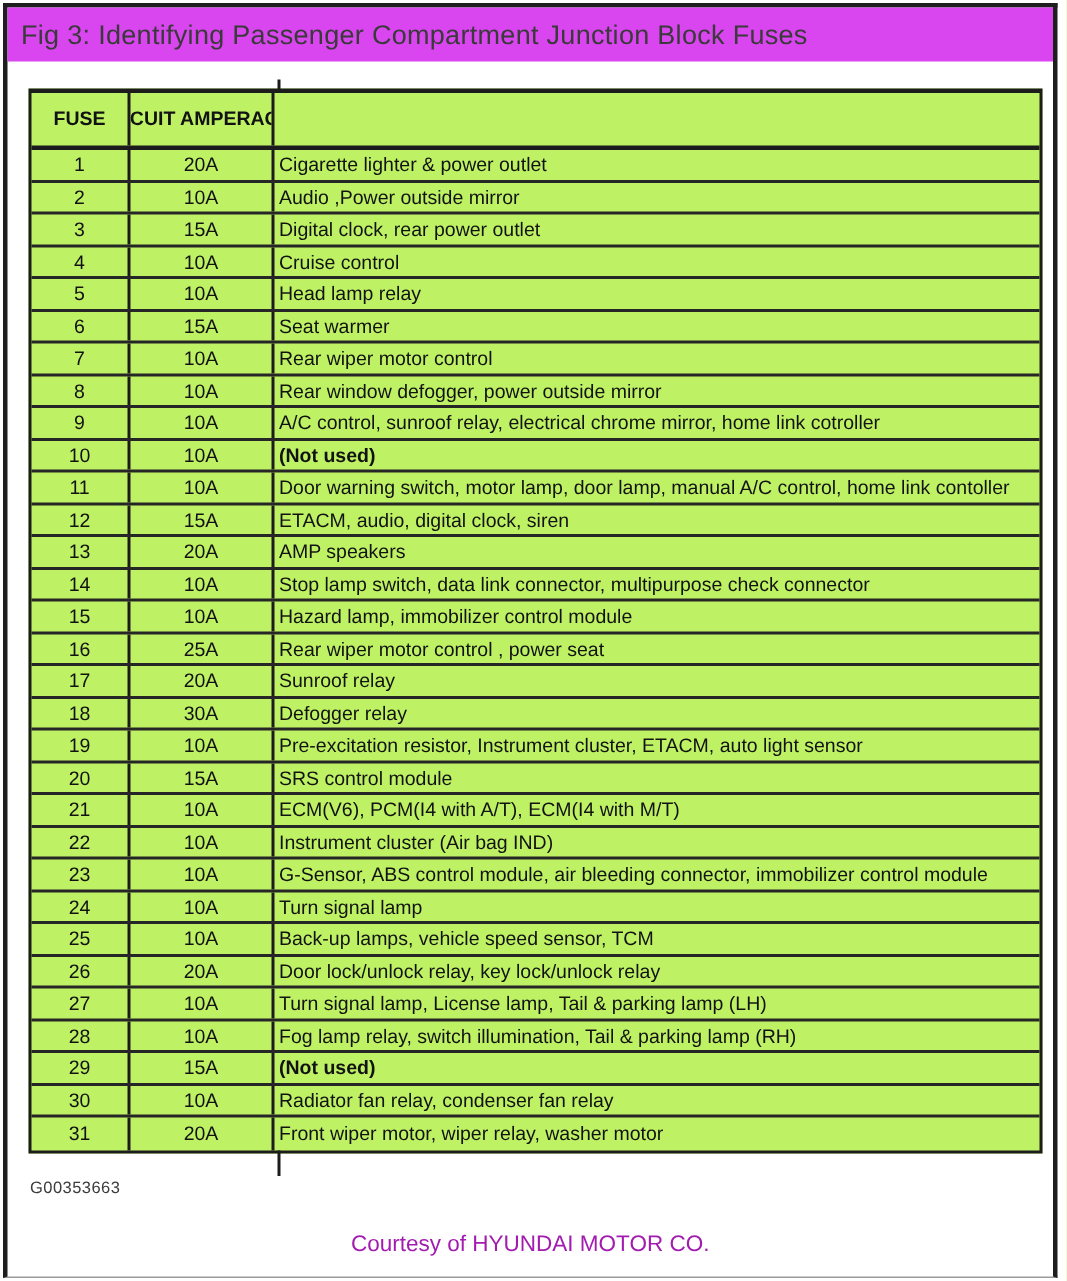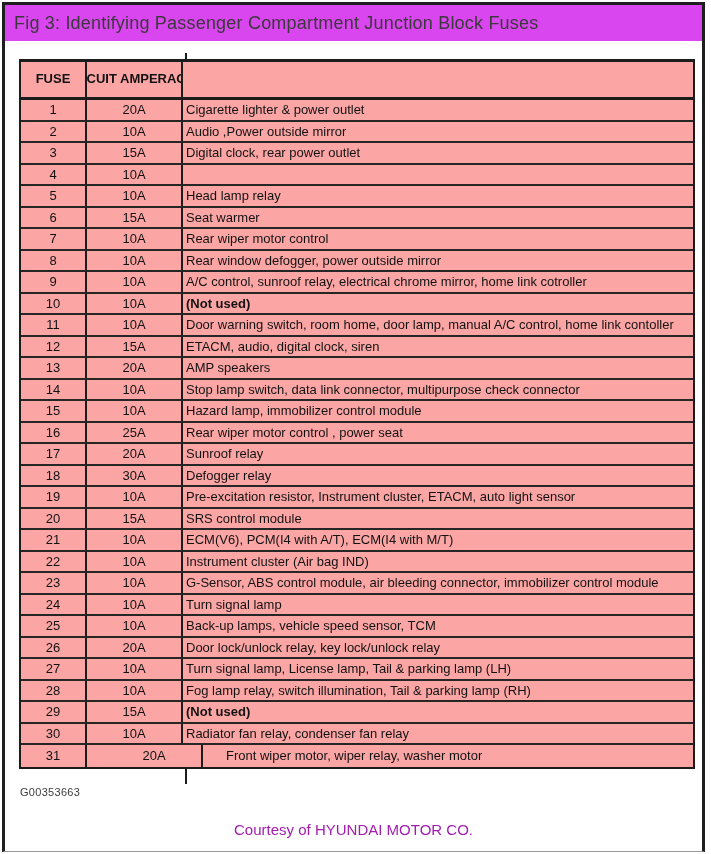--- a/index.html
+++ b/index.html
@@ -40,34 +40,34 @@
     letter-spacing: 0.2px;
   }
   .fuse-table {
     position: absolute;
     left: 14px;
     top: 54px;
     width: 676px;
     box-sizing: border-box;
     border: 2px solid #1c1c1c;
     border-top: 3px solid #1c1c1c;
-    background: #fca5a5;
+    background: #bef264;
   }
   .thead {
     display: flex;
     height: 35px;
     border-bottom: 3px solid #1c1c1c;
   }
   .trow {
     display: flex;
     height: 21.5px;
     border-bottom: 2px solid #262626;
     box-sizing: border-box;
   }
-  .tbody .trow:last-child { border-bottom: none; gap: 20px; }
+  .tbody .trow:last-child { border-bottom: none; }
   .cell {
     display: flex;
     align-items: center;
     justify-content: center;
     font-size: 13px;
     color: #121212;
     box-sizing: border-box;
     white-space: nowrap;
     overflow: hidden;
   }
@@ -138,20 +138,21 @@
     <div class="cell col-circuit">Audio ,Power outside mirror</div>
   </div>
         <div class="trow">
     <div class="cell col-fuse">3</div>
     <div class="cell col-amp">15A</div>
     <div class="cell col-circuit">Digital clock, rear power outlet</div>
   </div>
         <div class="trow">
     <div class="cell col-fuse">4</div>
     <div class="cell col-amp">10A</div>
+    <div class="cell col-circuit">Cruise control</div>
   </div>
         <div class="trow">
     <div class="cell col-fuse">5</div>
     <div class="cell col-amp">10A</div>
     <div class="cell col-circuit">Head lamp relay</div>
   </div>
         <div class="trow">
     <div class="cell col-fuse">6</div>
     <div class="cell col-amp">15A</div>
     <div class="cell col-circuit">Seat warmer</div>
@@ -172,21 +173,21 @@
     <div class="cell col-circuit">A/C control, sunroof relay, electrical chrome mirror, home link cotroller</div>
   </div>
         <div class="trow">
     <div class="cell col-fuse">10</div>
     <div class="cell col-amp">10A</div>
     <div class="cell col-circuit bold">(Not used)</div>
   </div>
         <div class="trow">
     <div class="cell col-fuse">11</div>
     <div class="cell col-amp">10A</div>
-    <div class="cell col-circuit">Door warning switch, room home, door lamp, manual A/C control, home link contoller</div>
+    <div class="cell col-circuit">Door warning switch, motor lamp, door lamp, manual A/C control, home link contoller</div>
   </div>
         <div class="trow">
     <div class="cell col-fuse">12</div>
     <div class="cell col-amp">15A</div>
     <div class="cell col-circuit">ETACM, audio, digital clock, siren</div>
   </div>
         <div class="trow">
     <div class="cell col-fuse">13</div>
     <div class="cell col-amp">20A</div>
     <div class="cell col-circuit">AMP speakers</div>

